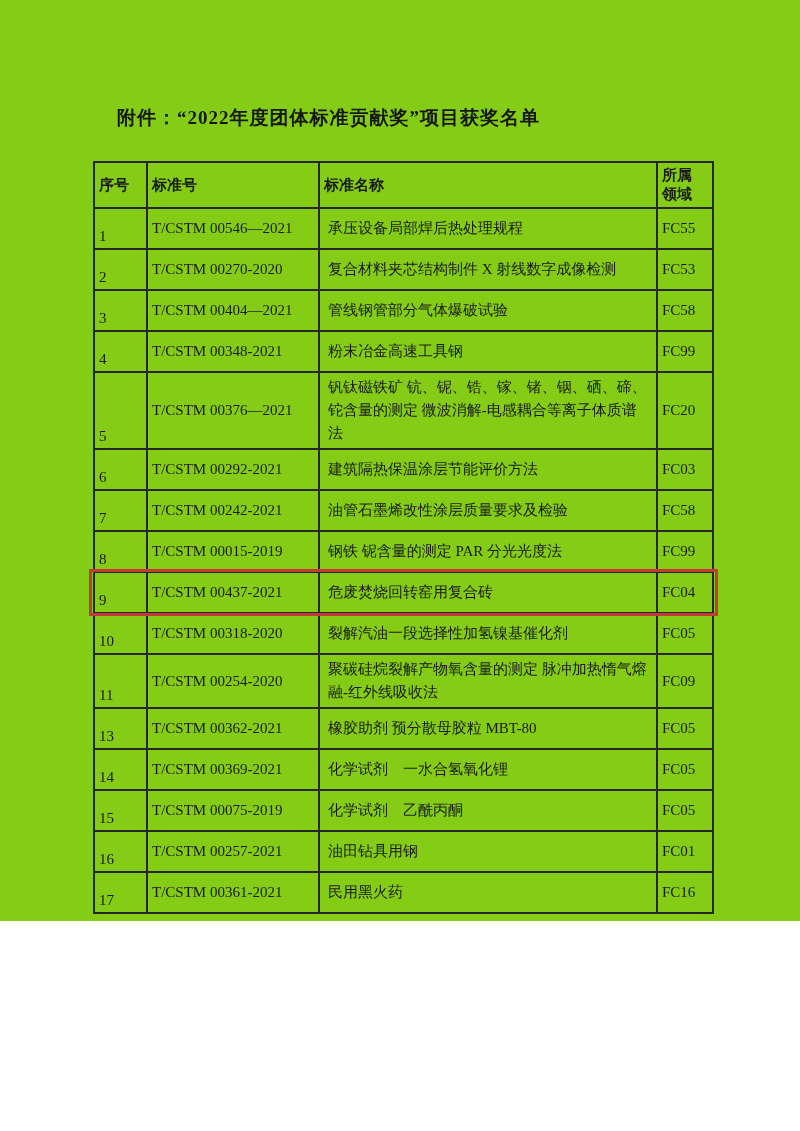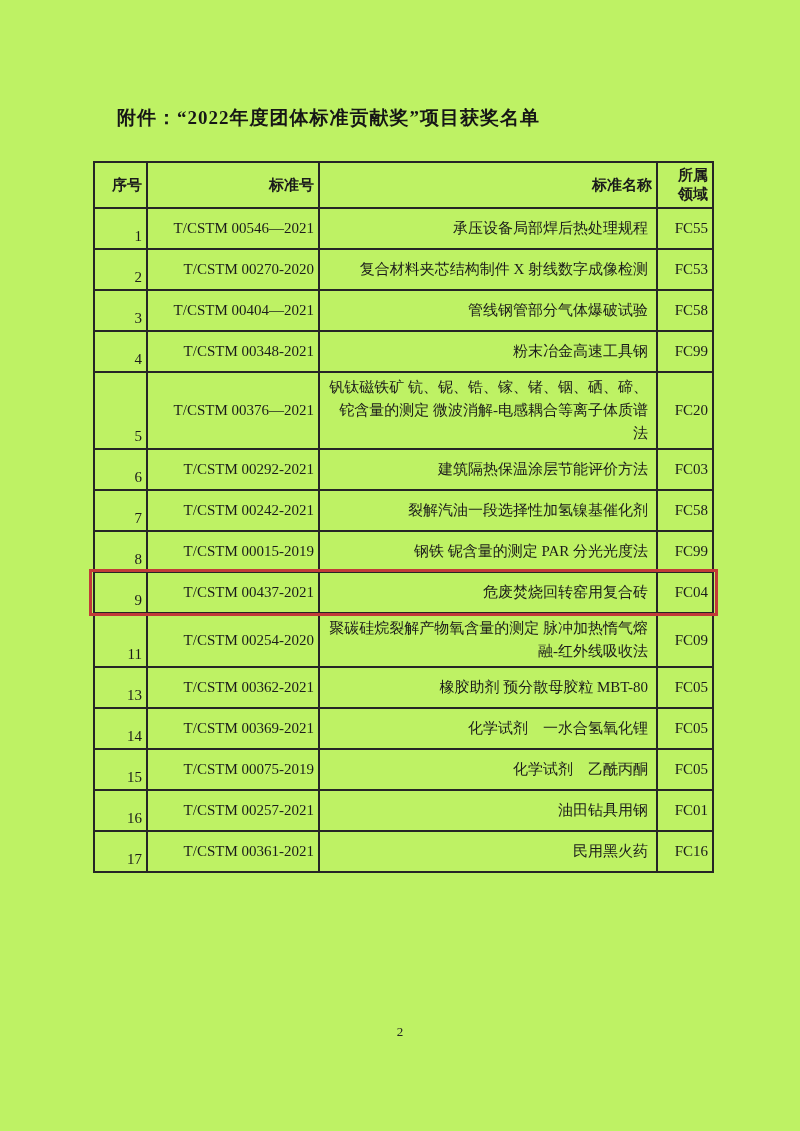--- a/index.html
+++ b/index.html
@@ -1,20 +1,20 @@
 <!DOCTYPE html>
 <html><head>
 <meta charset="utf-8">
 <style>
   html, body { margin: 0; padding: 0; background: #ffffff; }
   .page {
     position: relative;
     width: 800px;
-    height: 1131px;
-    background: #bef264;
+    height: 921px;
+    background: #84cc16;
     overflow: hidden;
     font-family: "Liberation Serif", "DejaVu Serif", serif;
     color: #1b1b1b;
   }
   .doc-title {
     position: absolute;
     left: 117px;
     top: 105px;
     font-size: 19px;
     font-weight: bold;
@@ -23,21 +23,21 @@
     white-space: nowrap;
   }
   table.doc-table {
     position: absolute;
     left: 93px;
     top: 161px;
     width: 619px;
     border-collapse: collapse;
     table-layout: fixed;
     font-size: 15px;
-    text-align: right;
+    text-align: left;
   }
   .doc-table th, .doc-table td {
     border: 2px solid #262626;
     font-weight: normal;
     padding: 2px 4px;
     line-height: 23px;
     vertical-align: middle;
     overflow: hidden;
   }
   .doc-table thead th {
@@ -127,36 +127,42 @@
     </tr>
         <tr>
       <td class="c-idx">6</td>
       <td class="c-no">T/CSTM 00292-2021</td>
       <td class="c-name">建筑隔热保温涂层节能评价方法</td>
       <td class="c-field">FC03</td>
     </tr>
         <tr>
       <td class="c-idx">7</td>
       <td class="c-no">T/CSTM 00242-2021</td>
-      <td class="c-name">裂解汽油一段选择性加氢镍基催化剂</td>
+      <td class="c-name">油管石墨烯改性涂层质量要求及检验</td>
       <td class="c-field">FC58</td>
     </tr>
         <tr>
       <td class="c-idx">8</td>
       <td class="c-no">T/CSTM 00015-2019</td>
       <td class="c-name">钢铁 铌含量的测定 PAR 分光光度法</td>
       <td class="c-field">FC99</td>
     </tr>
         <tr>
       <td class="c-idx">9</td>
       <td class="c-no">T/CSTM 00437-2021</td>
       <td class="c-name">危废焚烧回转窑用复合砖</td>
       <td class="c-field">FC04</td>
     </tr>
         <tr>
+      <td class="c-idx">10</td>
+      <td class="c-no">T/CSTM 00318-2020</td>
+      <td class="c-name">裂解汽油一段选择性加氢镍基催化剂</td>
+      <td class="c-field">FC05</td>
+    </tr>
+        <tr>
       <td class="c-idx">11</td>
       <td class="c-no">T/CSTM 00254-2020</td>
       <td class="c-name">聚碳硅烷裂解产物氧含量的测定 脉冲加热惰气熔融-红外线吸收法</td>
       <td class="c-field">FC09</td>
     </tr>
         <tr>
       <td class="c-idx">13</td>
       <td class="c-no">T/CSTM 00362-2021</td>
       <td class="c-name">橡胶助剂 预分散母胶粒 MBT-80</td>
       <td class="c-field">FC05</td>

